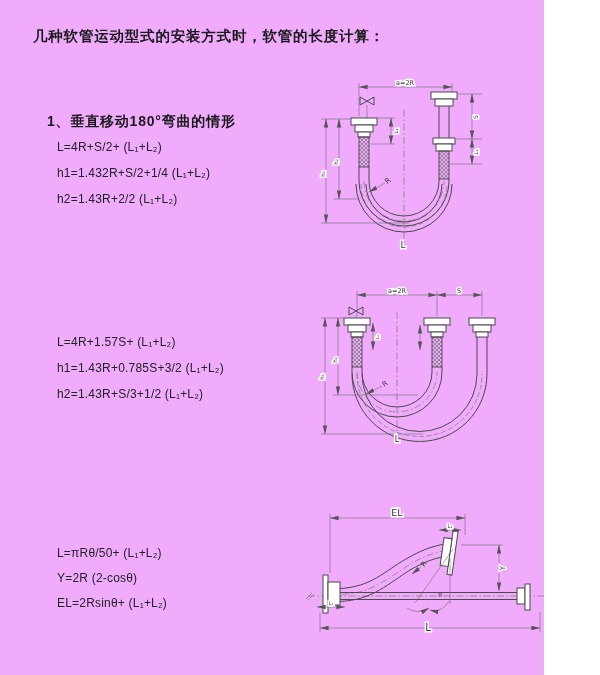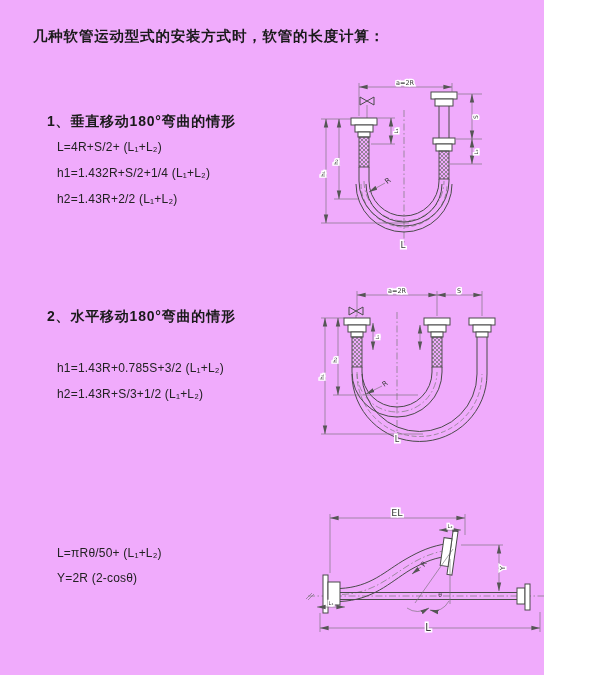--- a/index.html
+++ b/index.html
@@ -95,21 +95,21 @@
       <text class="hl" x="164" y="45" font-size="6" text-anchor="middle" transform="rotate(-90 164 43)">S</text>
       <text class="hl" x="164" y="80" font-size="5" text-anchor="middle" transform="rotate(-90 164 78)">L₂</text>
 
       <line class="dim" x1="73" y1="109" x2="57" y2="118" marker-end="url(#ar1)"></line>
       <text x="76" y="109" font-size="7.5" text-anchor="middle" transform="rotate(-38 76 107)">R</text>
 
       <text class="hl" x="91" y="174" font-size="9" text-anchor="middle">L</text>
     </g>
   </svg>
 
-  <div class="sec-heading" style="top:308px">2、水平移动180°弯曲的情形</div>
+  <div class="formula" style="top:335px">L=4R+1.57S+ (L₁+L₂)</div>
   <div class="formula" style="top:361px">h1=1.43R+0.785S+3/2 (L₁+L₂)</div>
   <div class="formula" style="top:387px">h2=1.43R+S/3+1/2 (L₁+L₂)</div>
 
   <svg class="diagram" style="left:313px;top:282px" width="285" height="165" viewBox="0 0 285 165">
     <defs>
       <marker id="ar2" markerUnits="userSpaceOnUse" markerWidth="9" markerHeight="5.4" refX="8.6" refY="2.7" orient="auto-start-reverse">
         <path d="M9,2.7 L0,0.5 L0,4.9 Z" fill="#555"></path>
       </marker>
       <pattern id="br2" width="4" height="4" patternUnits="userSpaceOnUse">
         <path d="M0,0 L4,4 M4,0 L0,4" stroke="#6f6f6f" stroke-width="0.7"></path>
@@ -173,20 +173,21 @@
 
       <line class="dim" x1="69" y1="104" x2="53" y2="112" marker-end="url(#ar2)"></line>
       <text x="72" y="104" font-size="7" text-anchor="middle" transform="rotate(-35 72 102)">R</text>
 
       <text class="hl" x="84" y="160" font-size="8" text-anchor="middle">L</text>
     </g>
   </svg>
 
   <div class="formula" style="top:546px">L=πRθ/50+ (L₁+L₂)</div>
   <div class="formula" style="top:571px">Y=2R (2-cosθ)</div>
+  <div class="formula" style="top:596px">EL=2Rsinθ+ (L₁+L₂)</div>
 
   <svg class="diagram" style="left:303px;top:503px" width="295" height="155" viewBox="0 0 295 155">
     <defs>
       <marker id="ar3" markerUnits="userSpaceOnUse" markerWidth="9" markerHeight="5.4" refX="8.6" refY="2.7" orient="auto-start-reverse">
         <path d="M9,2.7 L0,0.5 L0,4.9 Z" fill="#555"></path>
       </marker>
     </defs>
 
     <g>
       <path class="cl" d="M5,93 H246"></path>

